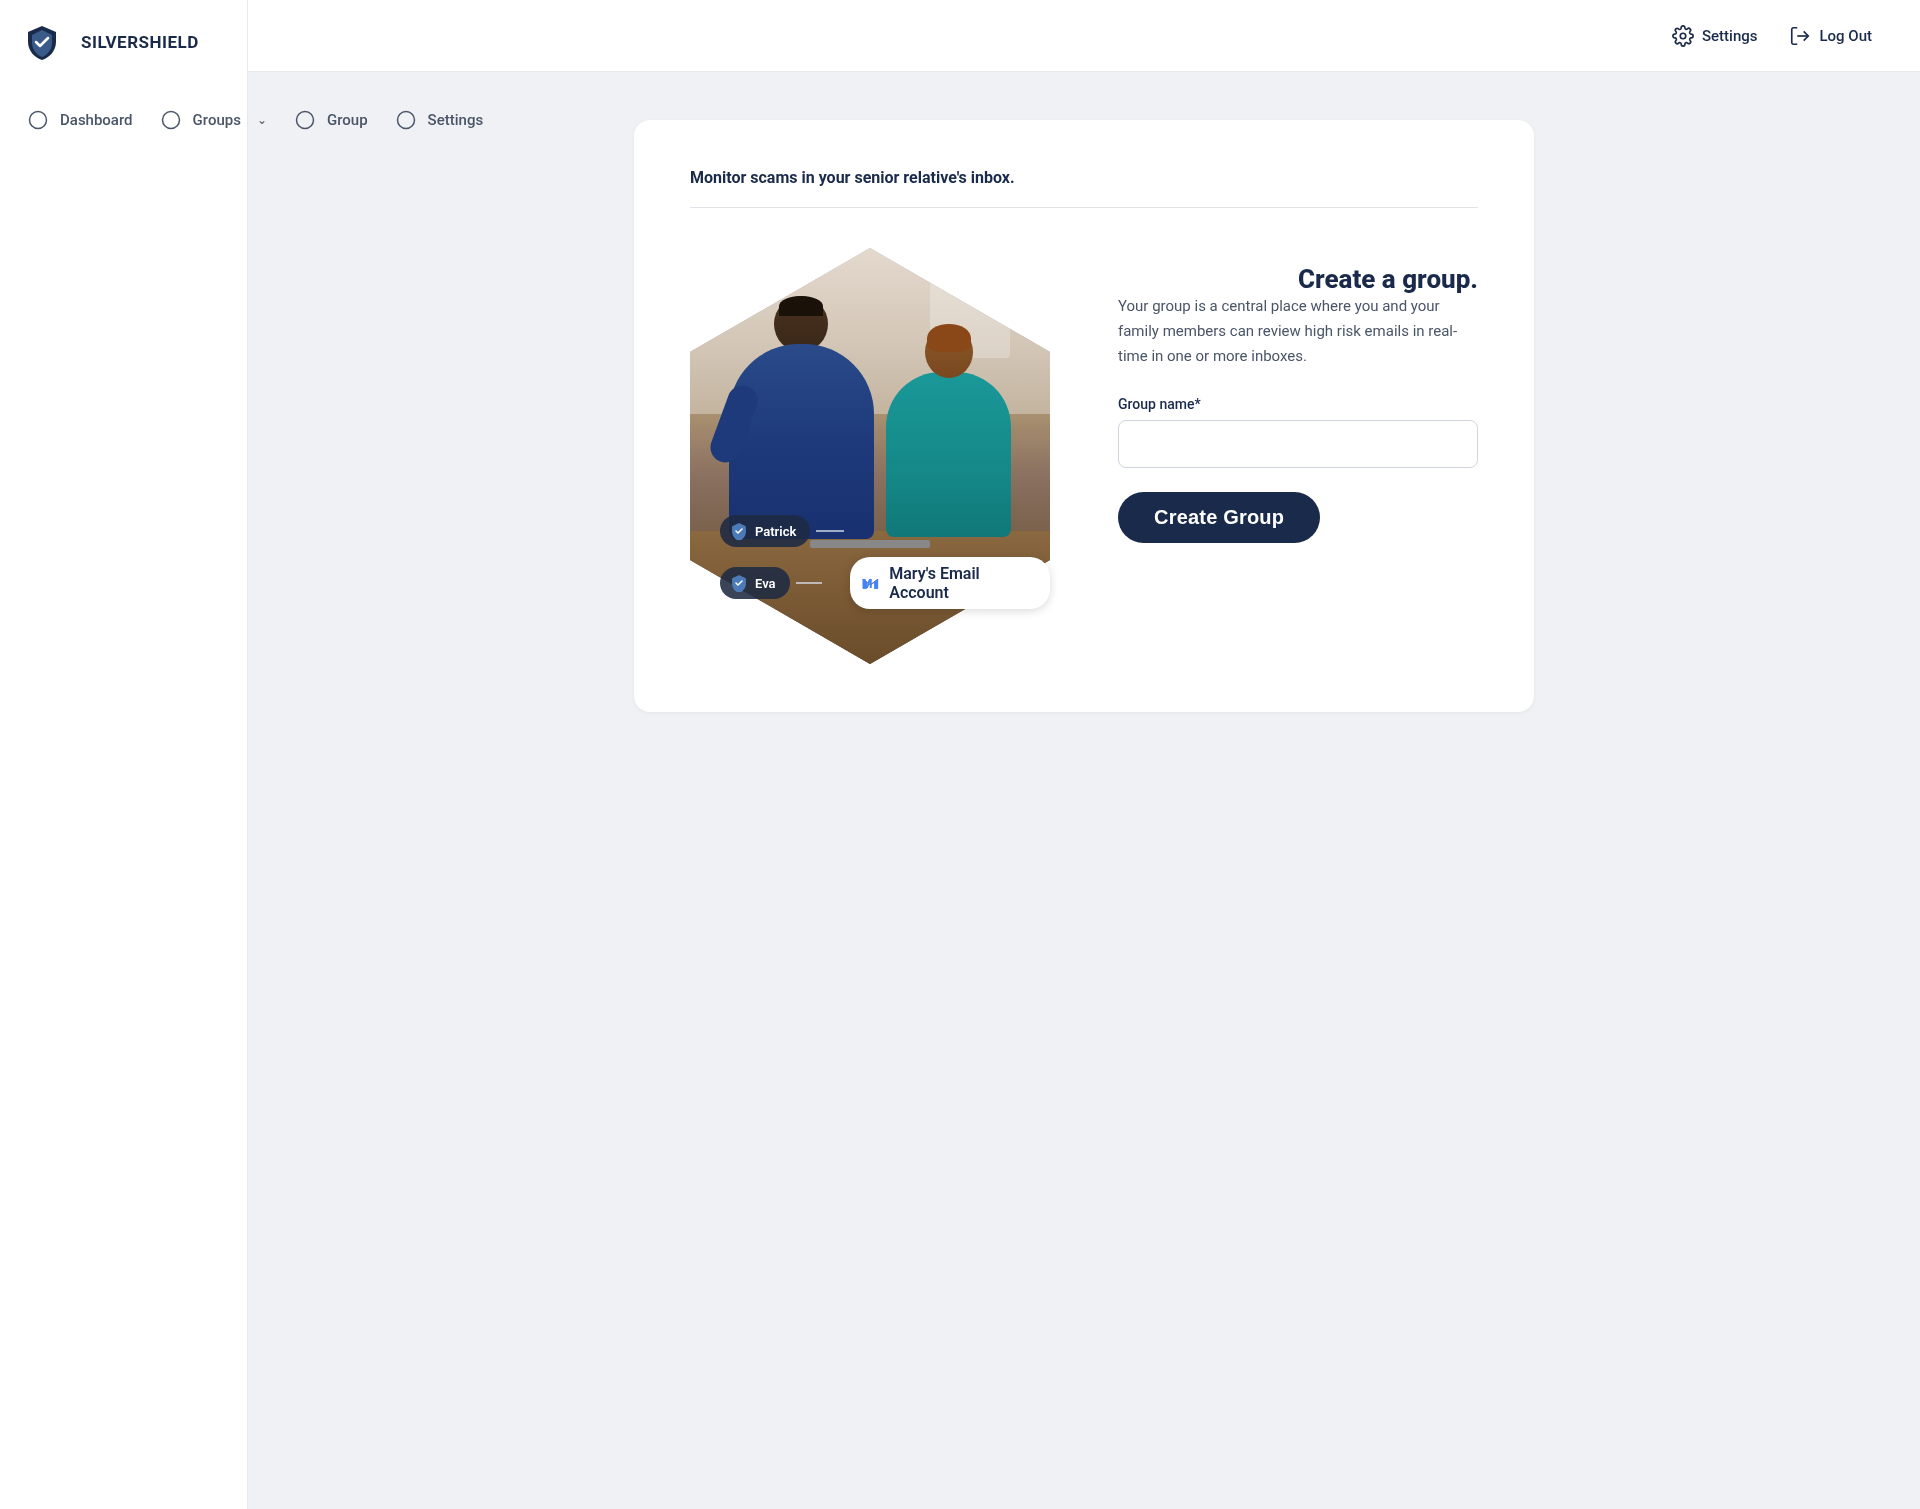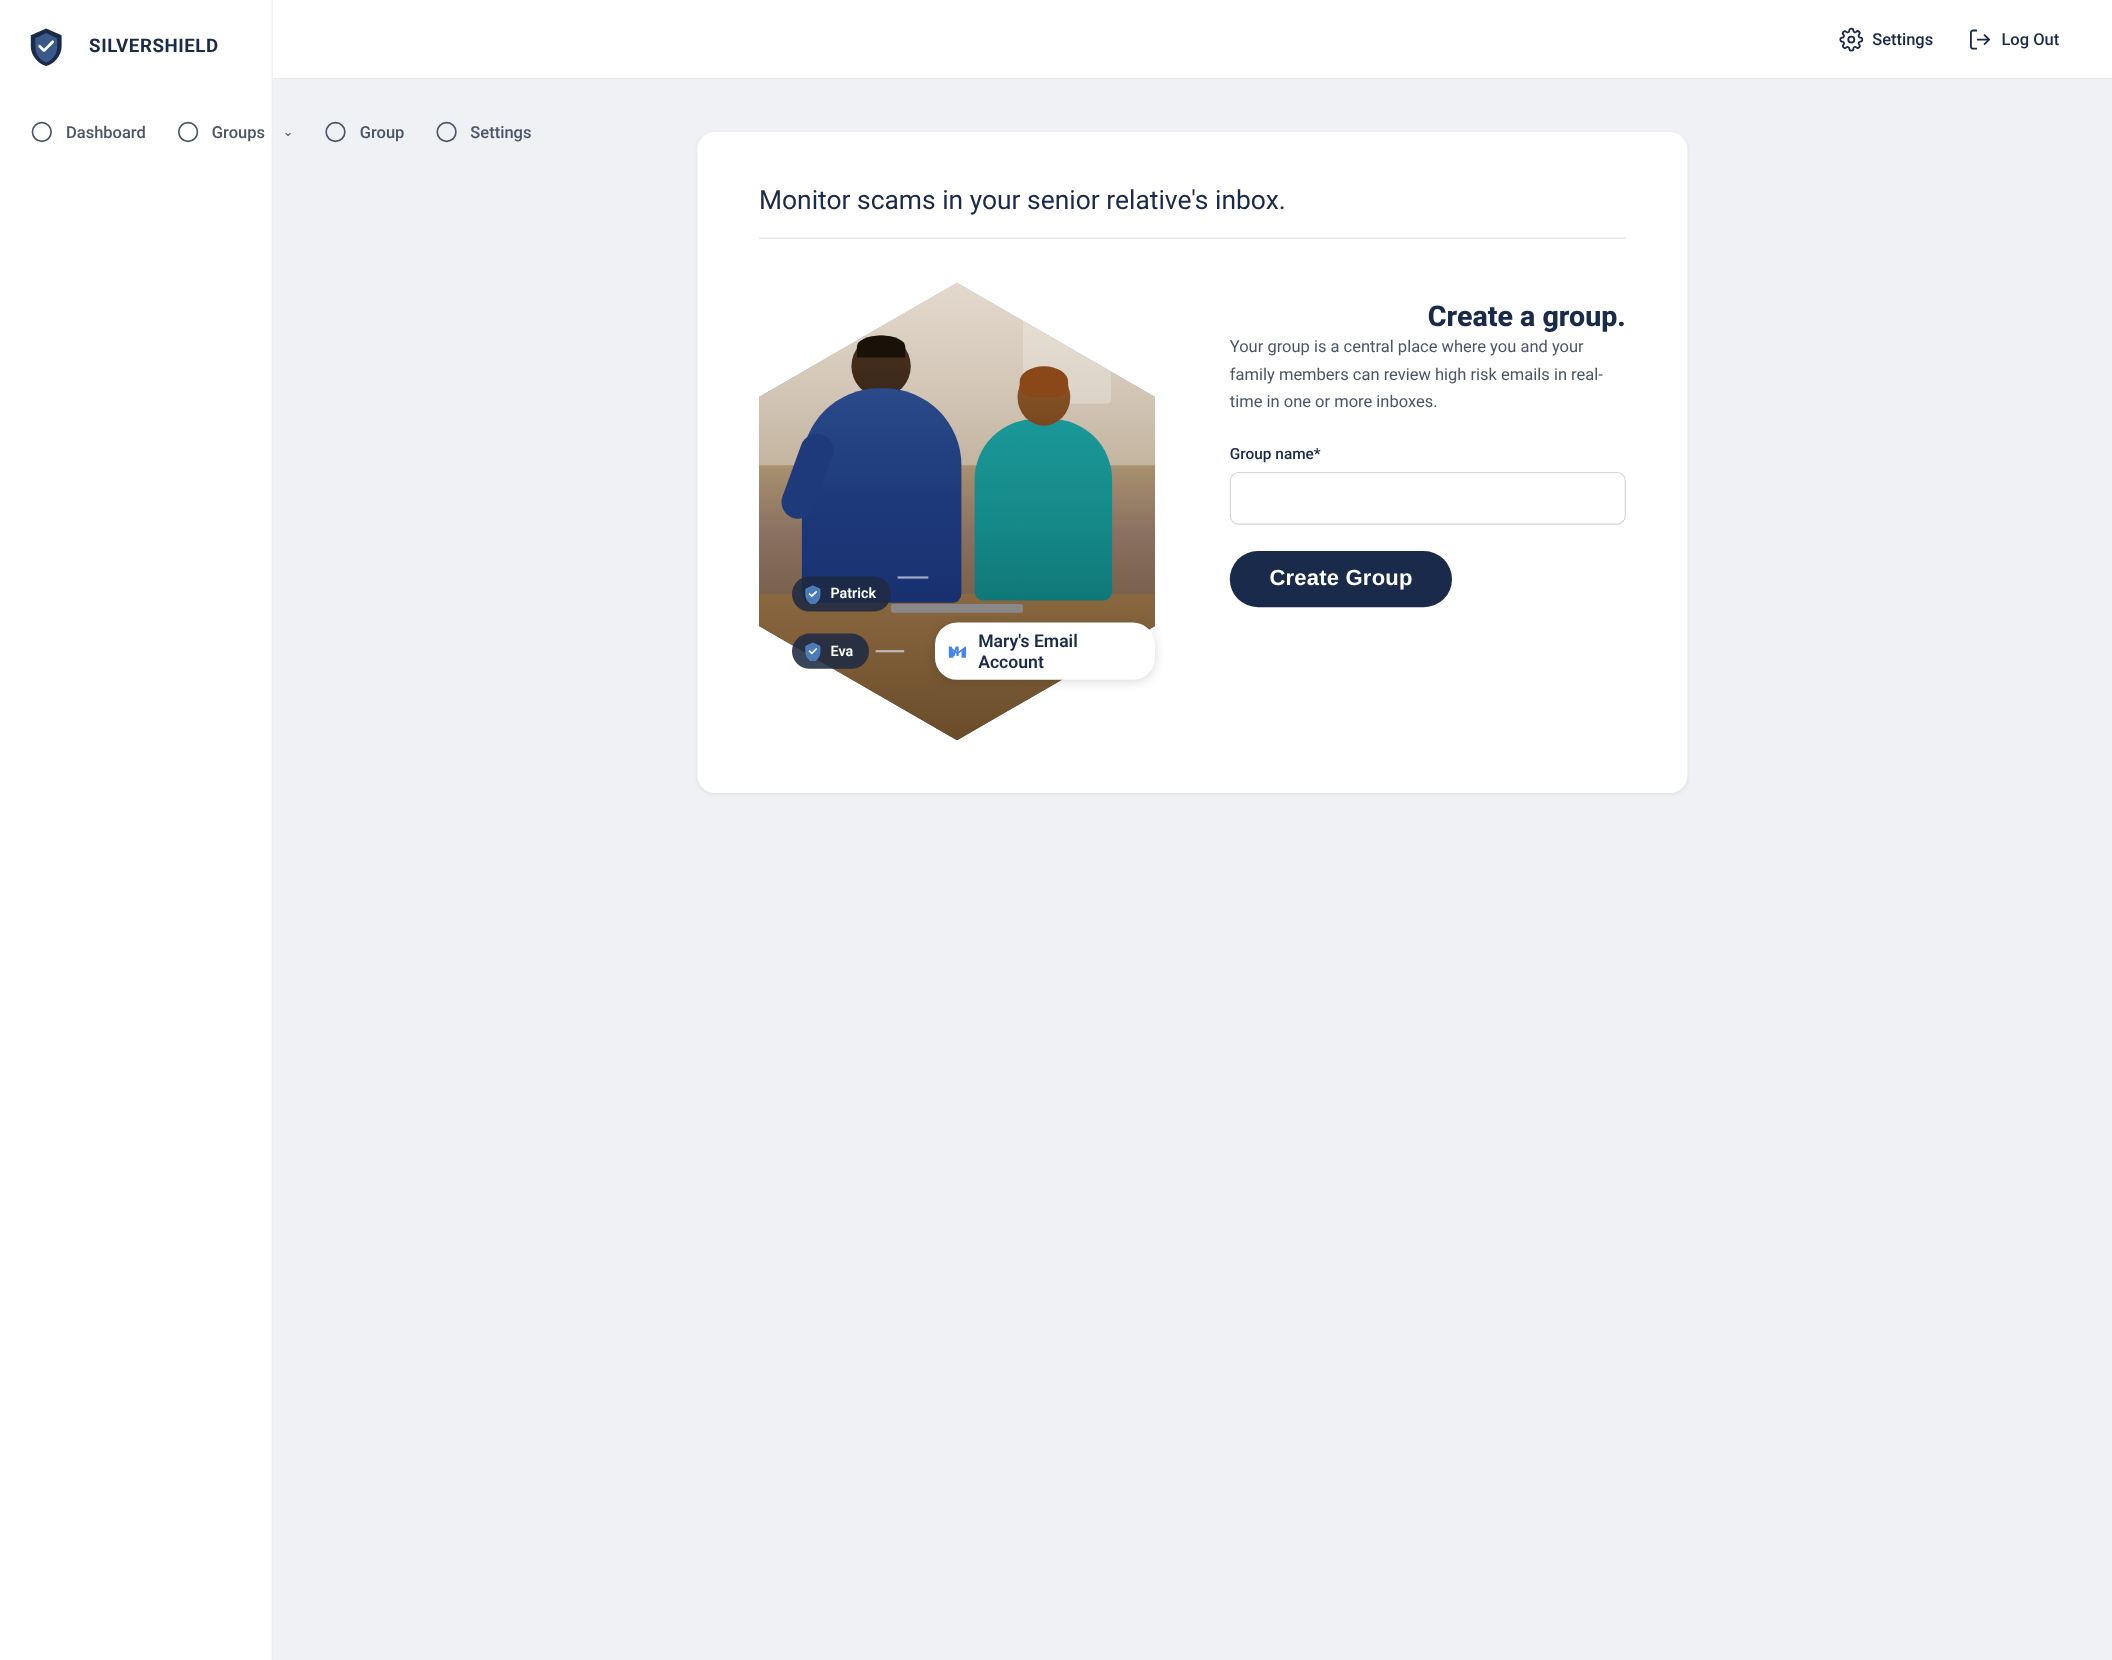--- a/index.html
+++ b/index.html
@@ -119,22 +119,22 @@
     .card {
       background-color: #ffffff;
       border-radius: 16px;
       width: 100%;
       max-width: 900px;
       padding: 48px 56px;
       box-shadow: 0 1px 4px rgba(0,0,0,0.06);
     }
 
     .card-title {
-      font-size: 24px;
-      font-weight: 400;
+      font-size: 16px;
+      font-weight: 700;
       color: #1a2a4a;
       margin-bottom: 20px;
     }
 
     .card-divider {
       border: none;
       border-top: 1px solid #e0e2e8;
       margin-bottom: 40px;
     }
 
@@ -238,21 +238,21 @@
       bottom: 55px;
       left: 30px;
       display: flex;
       flex-direction: column;
       gap: 10px;
       z-index: 10;
     }
 
     .chip-row {
       display: flex;
-      align-items: flex-start;
+      align-items: center;
       gap: 0;
     }
 
     .chip-dark {
       display: flex;
       align-items: center;
       gap: 7px;
       background: rgba(30, 42, 66, 0.88);
       border-radius: 20px;
       padding: 7px 14px 7px 10px;

